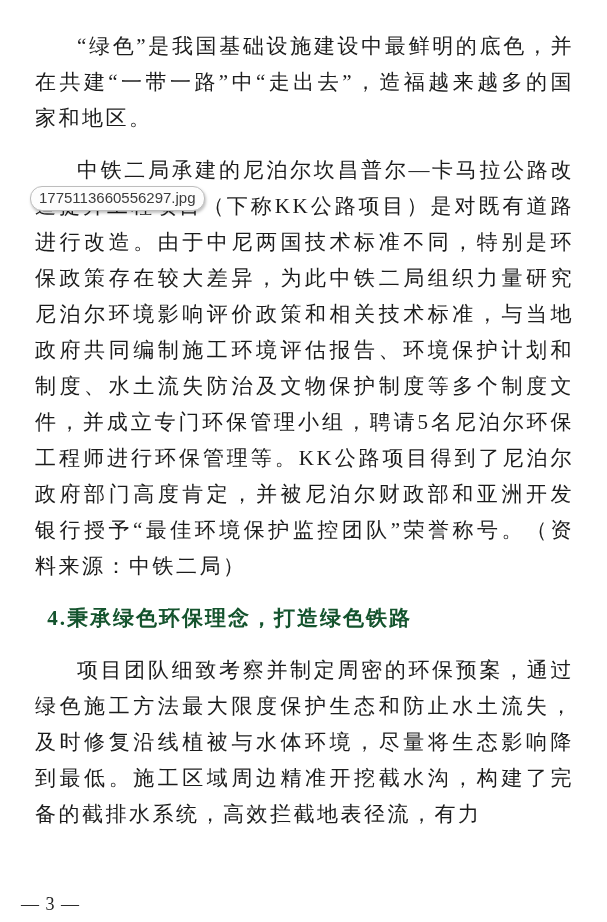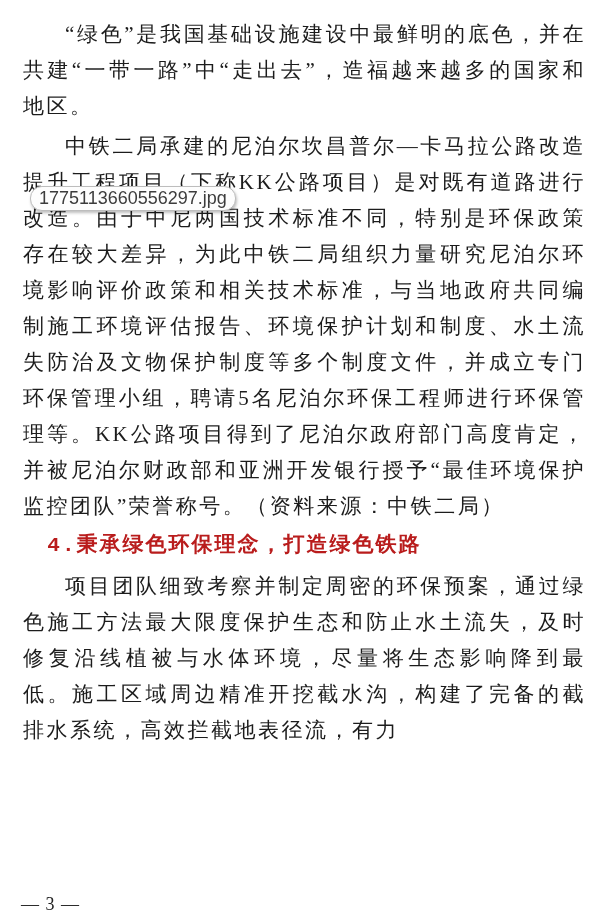--- a/index.html
+++ b/index.html
@@ -19,43 +19,43 @@
   }
   .body-text {
     font-family: "Liberation Serif", "DejaVu Serif", serif;
     font-size: 21px;
     line-height: 36px;
     letter-spacing: 2.5px;
     text-align: justify;
     text-justify: inter-character;
   }
   p.para {
-    margin: 4px;
+    margin: 16px;
     text-indent: 2em;
   }
   h3.heading {
     margin: 0;
     text-indent: 1.35em;
-    font-family: Liberation Mono, monospace;
+    font-family: Liberation Serif, serif;
     font-weight: 700;
     font-size: 21px;
     line-height: 36px;
     letter-spacing: 2px;
-    color: #b91c1c;
+    color: #14532d;
   }
   .tooltip {
     position: absolute;
     left: 30px;
     top: 186px;
     background: #fdfdfd;
     border: 1px solid #bdbdbd;
     border-radius: 12px;
     padding: 3px 8px 4px 8px;
     font-family: "Liberation Sans", "DejaVu Sans", sans-serif;
-    font-size: 18px;
+    font-size: 15px;
     letter-spacing: 0;
     line-height: 16px;
     color: #3c3c3c;
     box-shadow: 1px 2px 3px rgba(0,0,0,0.25);
     white-space: nowrap;
     z-index: 5;
   }
   .footer {
     position: absolute;
     left: 21px;

